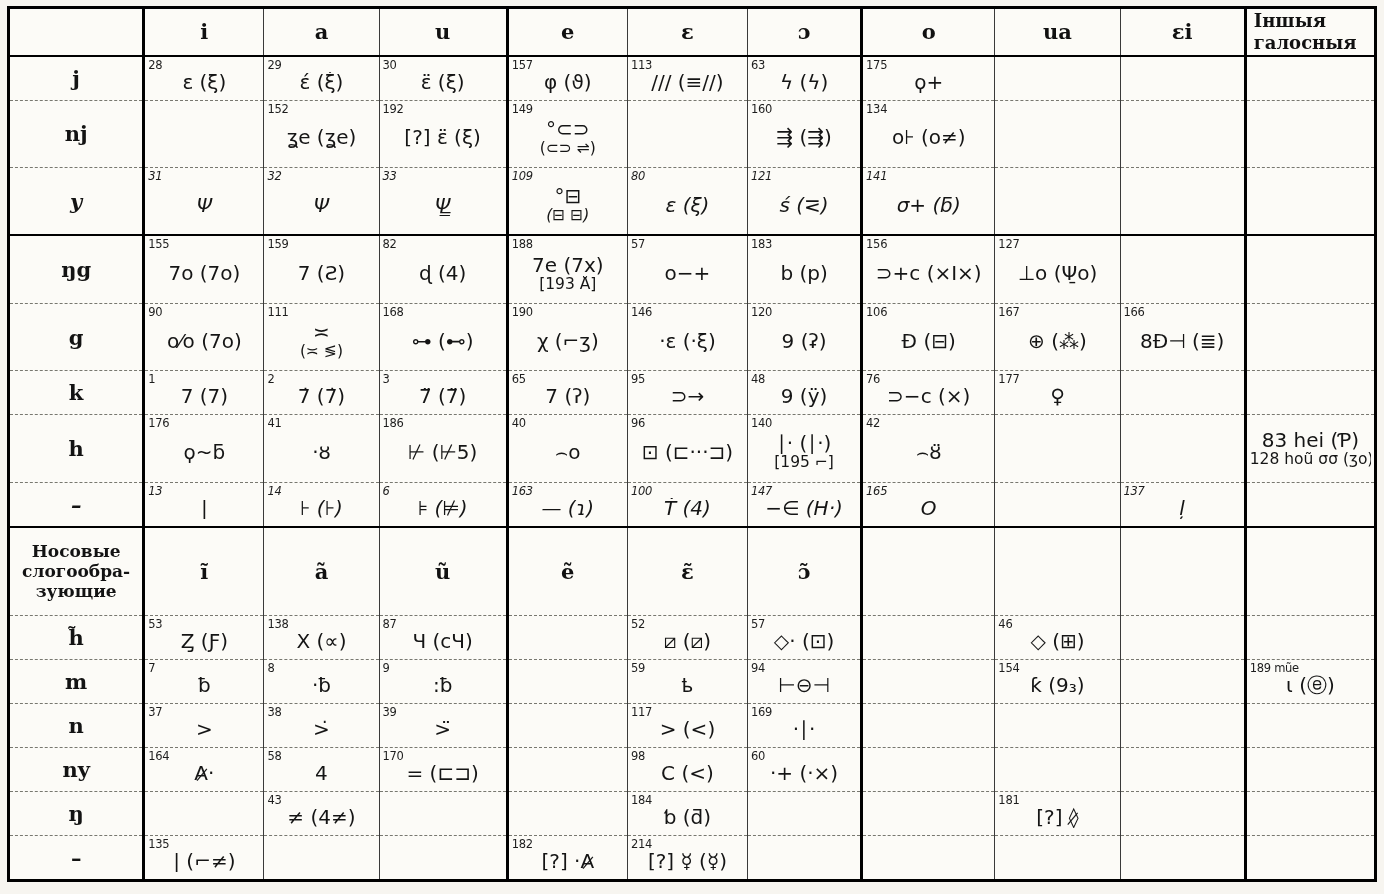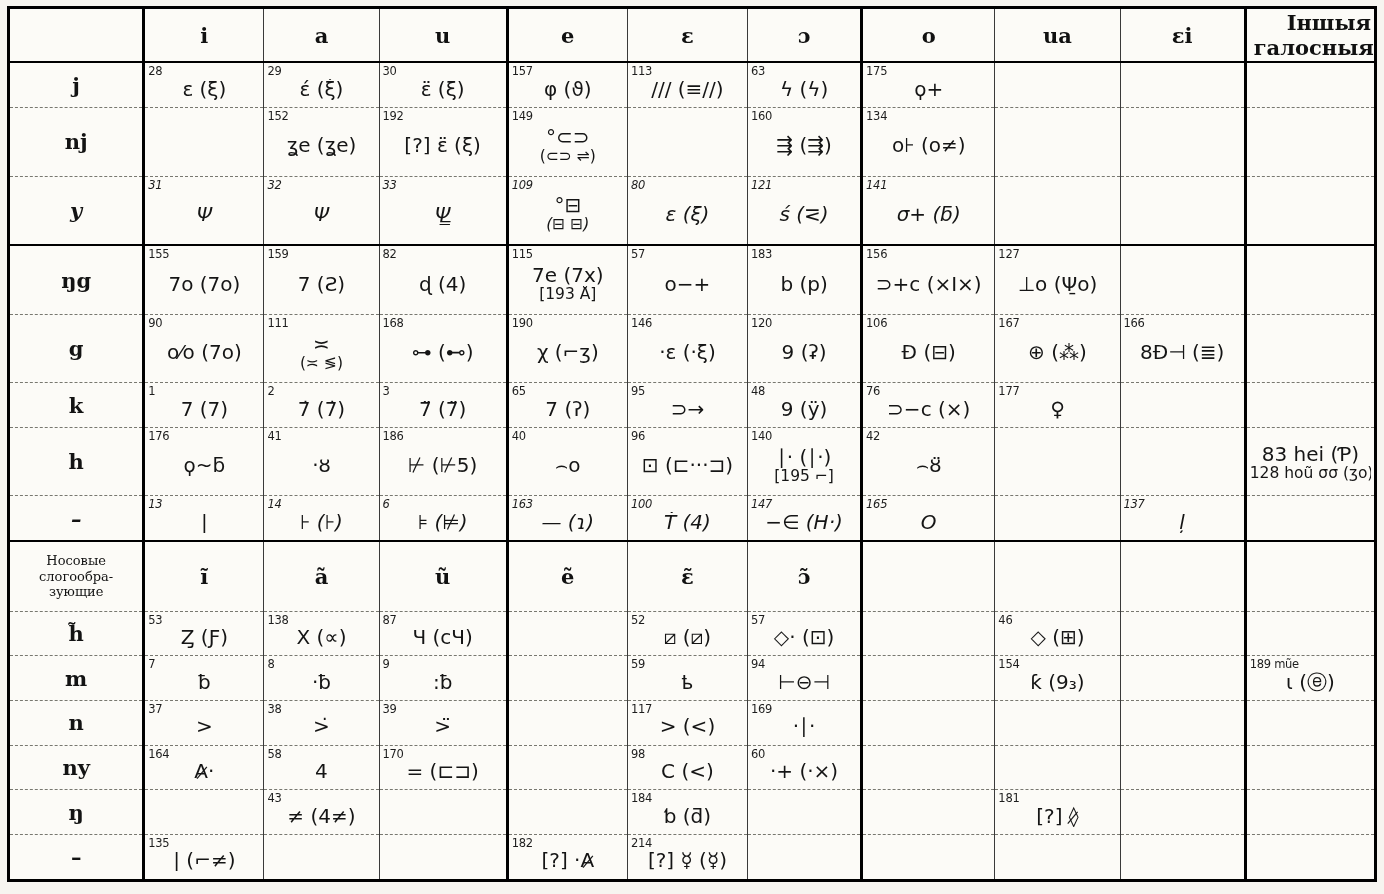--- a/index.html
+++ b/index.html
@@ -7,24 +7,24 @@
         font-family:"DejaVu Sans",sans-serif;}
   table{width:100%;height:876px;border-collapse:collapse;table-layout:fixed;
         background:#fcfbf7;border:3px solid #000;}
   th,td{border-left:1.5px solid #3a3a3a;border-bottom:1px dashed #787870;
         position:relative;padding:1px 3px;vertical-align:middle;box-sizing:border-box;}
   .bl{border-left:3px solid #000;}
   thead th{border-bottom:2.5px solid #000;height:48px;}
   tr.rb>th, tr.rb>td{border-bottom:2.5px solid #000;font-style:italic;}
   .chdr{font-family:"DejaVu Serif","Liberation Serif",serif;font-weight:bold;
         font-size:21px;text-align:center;color:#111;}
-  .chdr.last{font-size:21px;text-align:right;padding-left:7px;line-height:1.2;}
+  .chdr.last{font-size:18px;text-align:left;padding-left:7px;line-height:1.2;}
   .lbl{font-family:"DejaVu Serif","Liberation Serif",serif;font-weight:bold;
        font-size:21px;text-align:center;color:#131313;}
-  .lbl.small{font-size:13px;line-height:1.2;font-weight:normal;}
+  .lbl.small{font-size:17px;line-height:1.2;font-weight:bold;}
   .num{position:absolute;top:1px;left:3px;font-size:11.5px;color:#1d1d1d;
        letter-spacing:-0.3px;white-space:nowrap;}
   .glyph{text-align:center;font-size:20px;color:#151515;margin-top:8px;
          line-height:1.05;white-space:nowrap;overflow:hidden;}
   .glyph2{text-align:center;font-size:15.5px;color:#151515;line-height:1.1;
           white-space:nowrap;overflow:hidden;}
   .vhdr{font-family:"DejaVu Serif","Liberation Serif",serif;font-weight:bold;
         font-size:21px;text-align:center;color:#111;}
 </style>
 </head>
@@ -167,21 +167,21 @@
           </td>
           <td>
             <div class="num">159</div>
             <div class="glyph">7 (Ƨ)</div>
           </td>
           <td>
             <div class="num">82</div>
             <div class="glyph">ɖ (4)</div>
           </td>
           <td class="bl">
-            <div class="num">115</div>
+            <div class="num">188</div>
             <div class="glyph">7e (7x)</div>
             <div class="glyph2">[193 Å]</div>
           </td>
           <td>
             <div class="num">57</div>
             <div class="glyph">o−+</div>
           </td>
           <td>
             <div class="num">183</div>
             <div class="glyph">b (p)</div>

